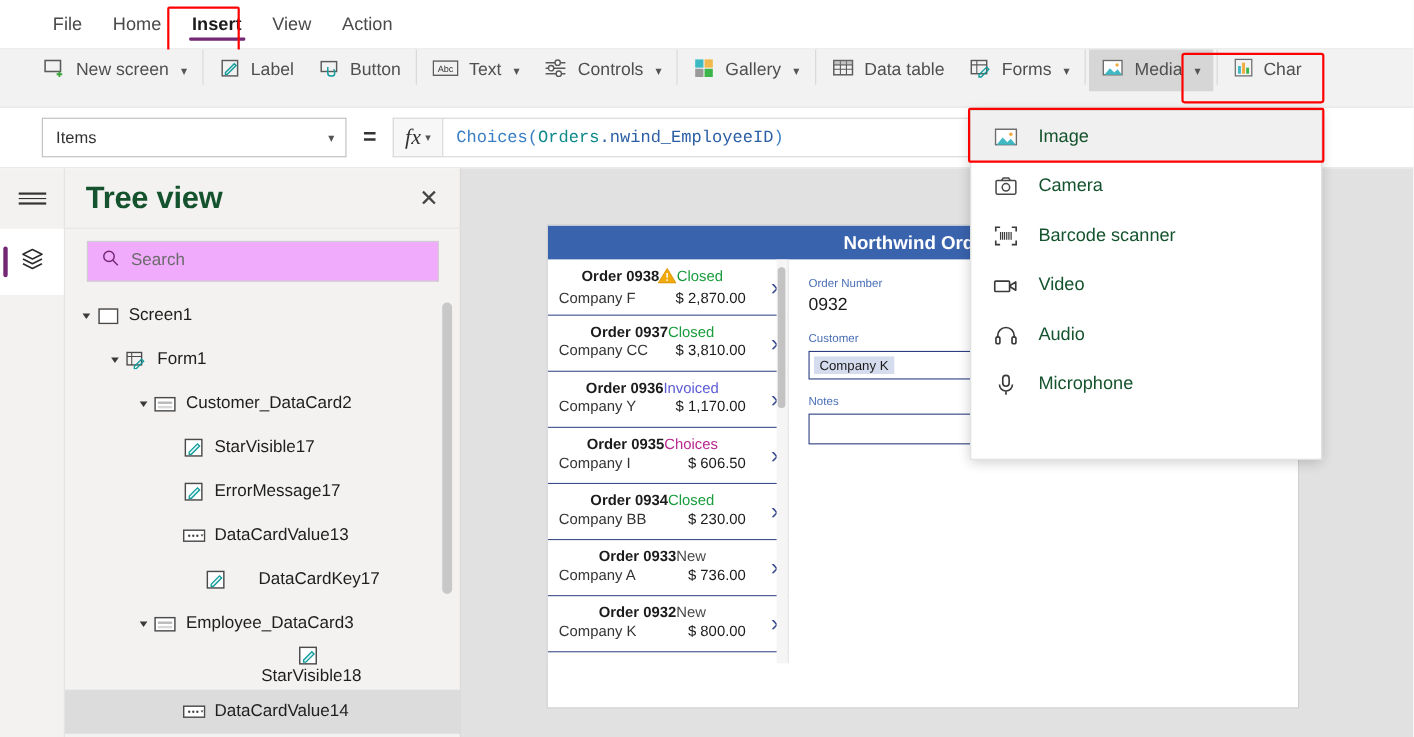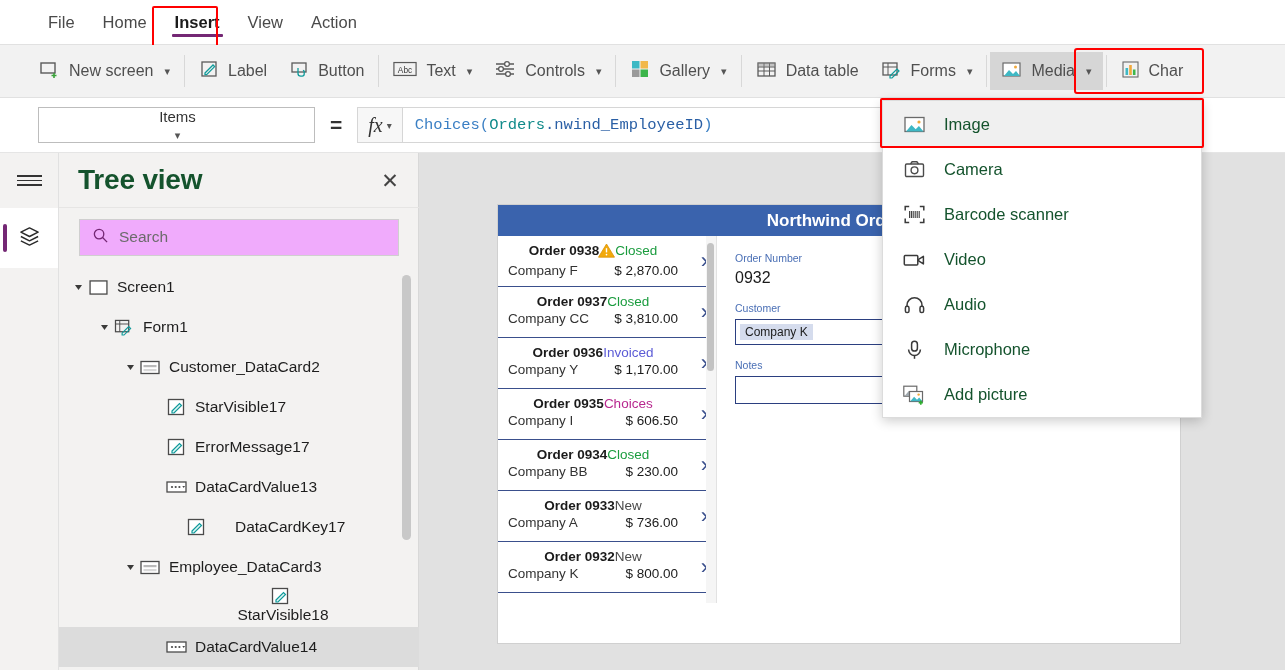--- a/index.html
+++ b/index.html
@@ -31,21 +31,21 @@
   }
   .tab-hl {
     position:absolute; left:152px; top:6px; width:66px; height:44px;
     border:2.5px solid #ff0000; border-radius:2px; pointer-events:none;
   }
 
   
   .ribbon {
     position:absolute; left:0; top:45px; width:1285px; height:53px;
     background:#f2f2f2; border-bottom:1px solid #e1e1e1;
-    display:flex; align-items:center;
+    display:flex; align-items:flex-start;
   }
   .rb-item {
     display:flex; align-items:center; height:38px; padding:0 11px;
     font-size:16px; color:#4f4f4f; cursor:pointer; white-space:nowrap;
     gap:9px;
   }
   .rb-item.sel { background:#d6d6d6; }
   .rb-sep { width:1px; height:32px; background:#d8d8d8; margin:0 3px; }
   .rb-caret { font-size:11px; color:#555; margin-left:2px; }
   .media-hl {
@@ -55,21 +55,21 @@
 
   
   .fbar {
     position:absolute; left:0; top:98px; width:1285px; height:55px;
     background:#ffffff; border-bottom:1px solid #e5e5e5;
     display:flex; align-items:center; padding-left:38px;
   }
   .prop-select {
     width:277px; height:36px; border:1px solid #bdbdbd; background:#fff;
     display:flex; align-items:center; justify-content:space-between;
-    padding:0 10px 0 12px; font-size:15px; color:#333; cursor:pointer;flex-direction:column;
+    padding:0 10px 0 12px; font-size:15px; color:#333; cursor:pointer;
   }
   .eq { font-size:21px; font-weight:bold; color:#333; margin:0 15px; }
   .fx-box {
     height:36px; border:1px solid #d6d6d6; border-right:none; background:#f7f7f7;
     display:flex; align-items:center; gap:4px; padding:0 10px; cursor:pointer;
   }
   .fx { font-family:"Liberation Serif", serif; font-style:italic; font-size:20px; color:#333; }
   .formula-input {
     height:36px; flex:1; border:1px solid #d6d6d6; background:#fff;
     display:flex; align-items:center; padding:0 12px;
@@ -686,29 +686,16 @@
       <div class="dd-item">
         <span class="dd-ico">
           <svg width="17" height="20" viewBox="0 0 17 20">
             <rect x="5.6" y="1.3" width="5.8" height="9.8" rx="2.9" fill="none" stroke="#3a3a3a" stroke-width="1.5"></rect>
             <path d="M2.6 9.6a5.9 5.9 0 0 0 11.8 0" fill="none" stroke="#3a3a3a" stroke-width="1.5"></path>
             <path d="M8.5 15.6v3.2" stroke="#3a3a3a" stroke-width="1.5"></path>
           </svg>
         </span>
         <span>Microphone</span>
       </div>
-      <div class="dd-item">
-        <span class="dd-ico">
-          <svg width="22" height="20" viewBox="0 0 22 20">
-            <rect x="0.8" y="1.2" width="13" height="10" fill="#fff" stroke="#6a6a6a" stroke-width="1.2"></rect>
-            <path d="M1.6 11l4.2-5 3.2 3.3 2.4-2.4 3.4 4.1z" fill="#9fa8ae"></path>
-            <rect x="6.5" y="6.5" width="13" height="10" fill="#fff" stroke="#6a6a6a" stroke-width="1.2"></rect>
-            <circle cx="15.6" cy="9.6" r="1.2" fill="#f0a93b"></circle>
-            <path d="M7.3 16.3l3.8-4.6 2.9 3 2.2-2.2 3.1 3.8z" fill="#3fb8c4"></path>
-            <path d="M17.8 15.6v4.2M15.7 17.7h4.2" stroke="#2fae2f" stroke-width="1.6"></path>
-          </svg>
-        </span>
-        <span>Add picture</span>
-      </div>
     </div>
   <div class="dd-hl"></div>
 
 </div>
 
 </body></html>

